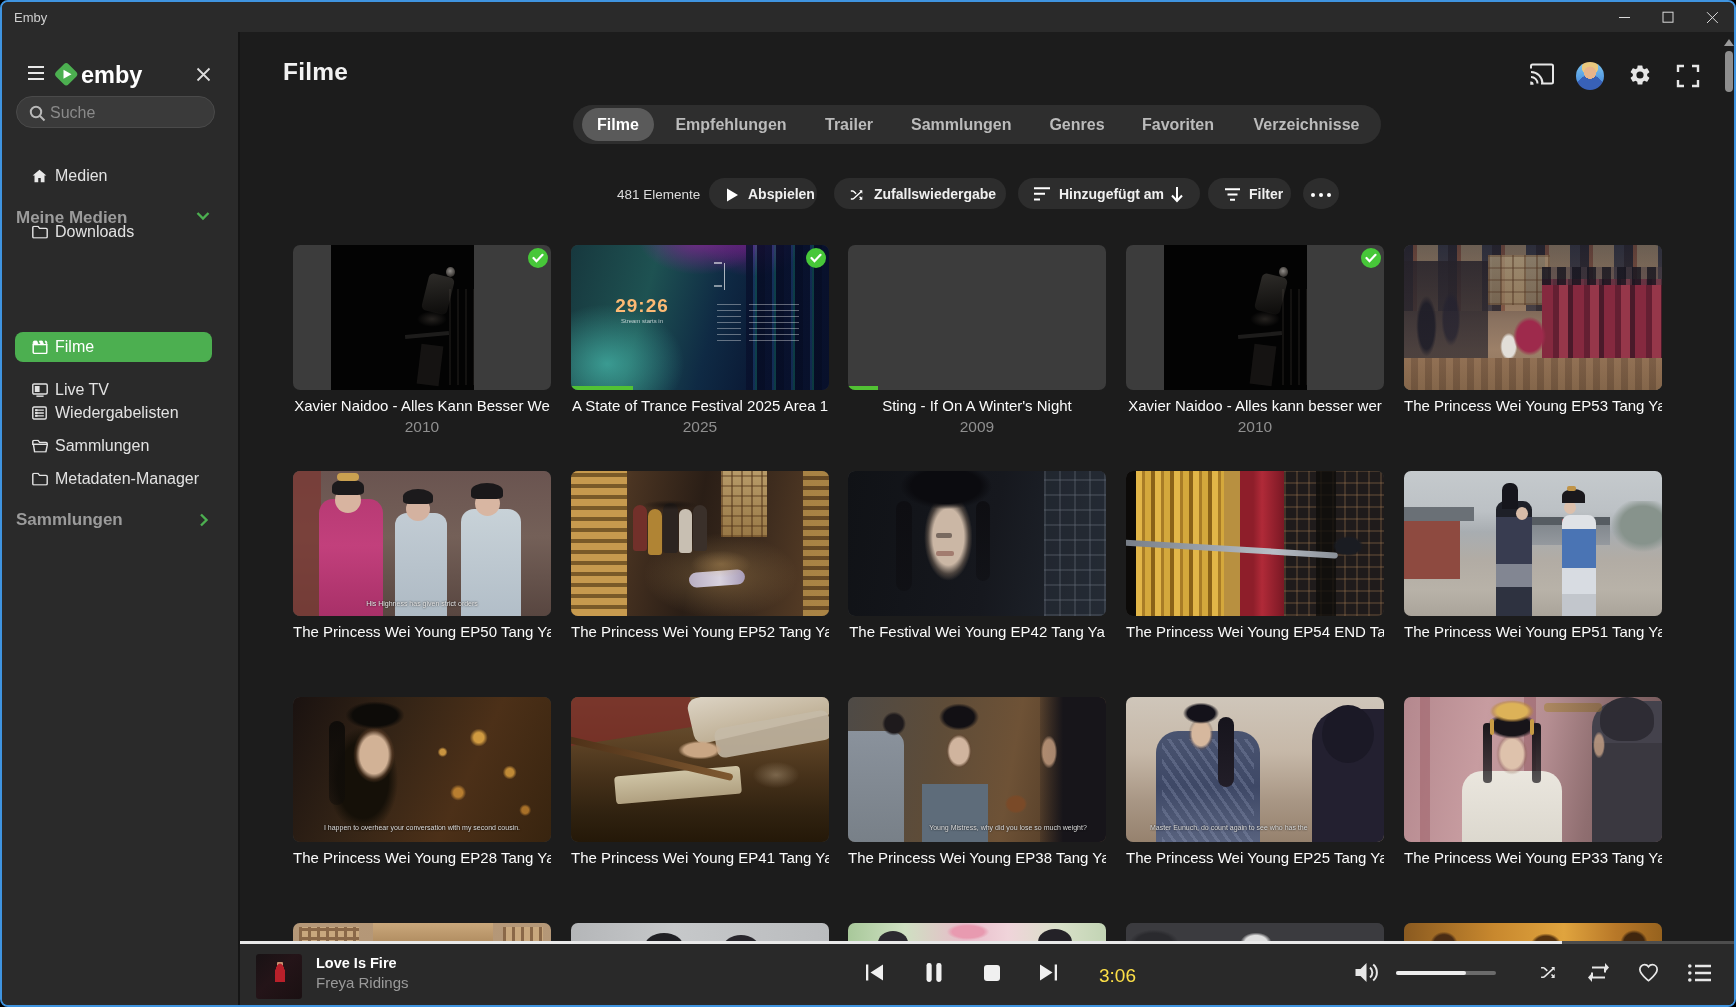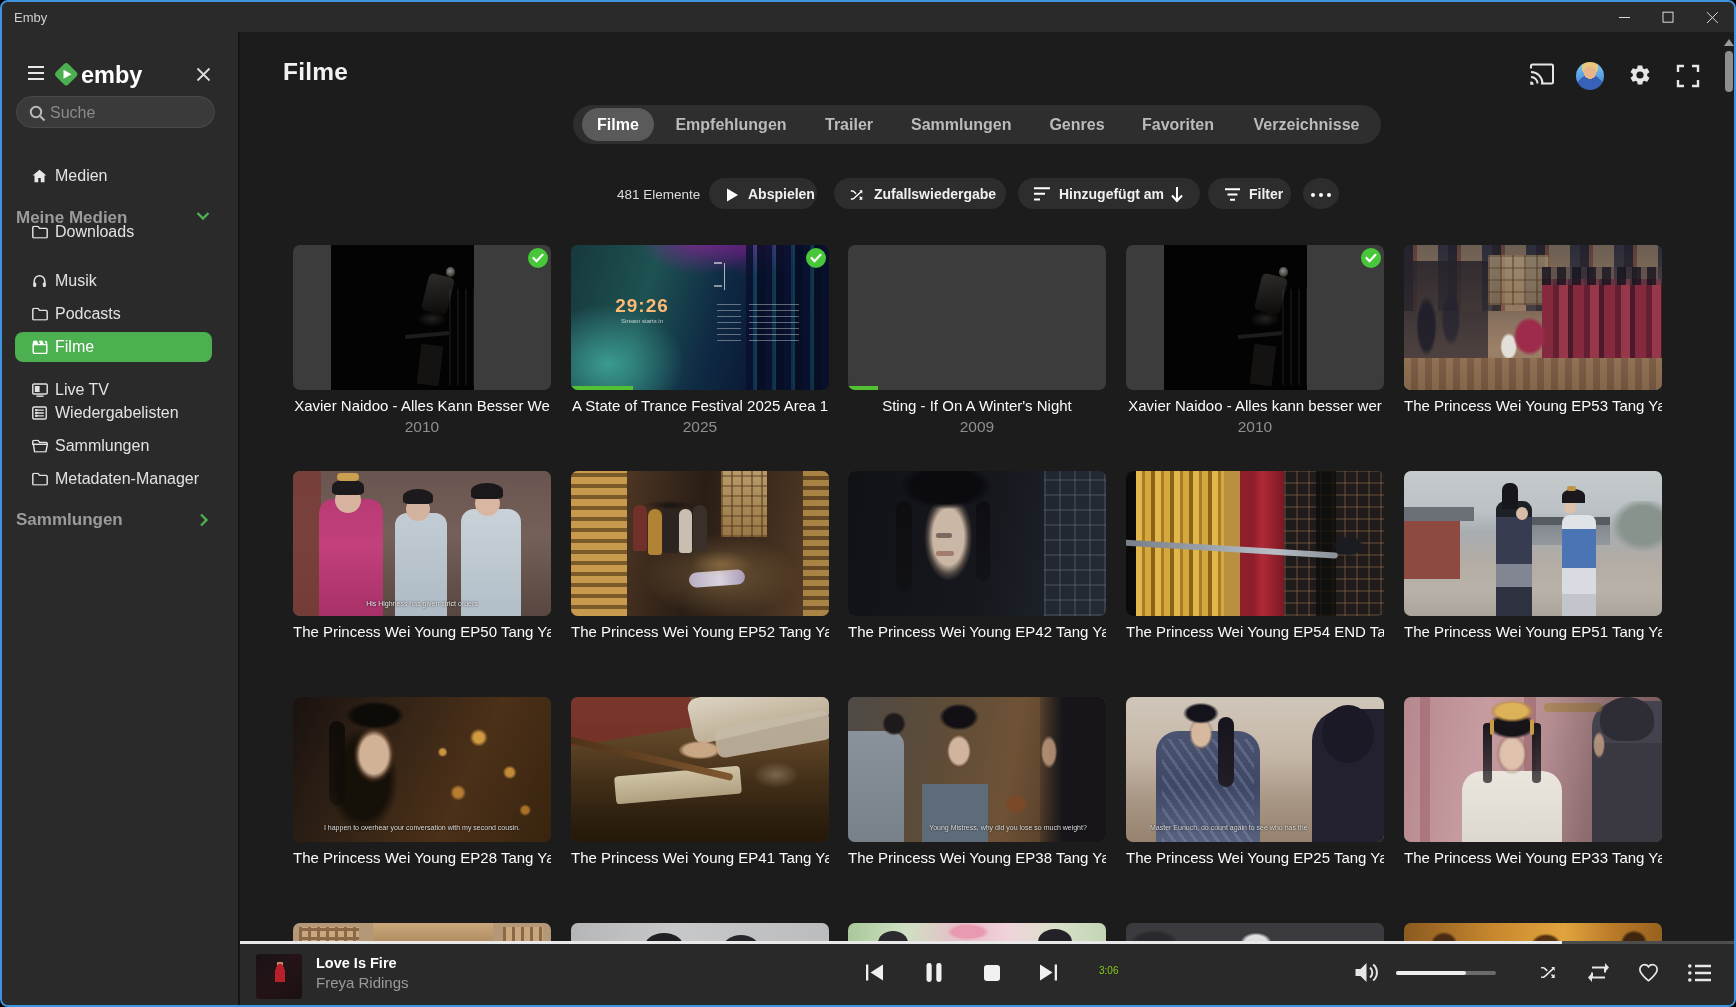--- a/index.html
+++ b/index.html
@@ -226,21 +226,21 @@
           <div class="thumb">
             <div style="position:absolute;inset:0;background:linear-gradient(100deg,#101216 0%,#16181e 55%,#222831 100%);"></div>
             <div style="position:absolute;right:0;top:0;width:62px;height:145px;background:repeating-linear-gradient(90deg,rgba(150,160,175,.32) 0 2px,transparent 2px 15px),repeating-linear-gradient(0deg,rgba(150,160,175,.32) 0 2px,transparent 2px 15px),#272d37;opacity:.6;"></div>
             <div style="position:absolute;left:40px;top:4px;width:116px;height:141px;background:radial-gradient(ellipse 31px 56px at 52% 44%,#cbb7a5 0 50%,rgba(130,112,96,.5) 66%,transparent 78%);"></div>
             <div style="position:absolute;left:30px;top:-8px;width:136px;height:58px;background:radial-gradient(ellipse 56px 28px at 50% 40%,#0b0b0f 0 62%,transparent 82%);"></div>
             <div style="position:absolute;left:48px;top:30px;width:16px;height:90px;background:linear-gradient(180deg,#0e0e12,rgba(14,14,18,.6));border-radius:8px;"></div>
             <div style="position:absolute;left:128px;top:30px;width:14px;height:80px;background:linear-gradient(180deg,#0e0e12,rgba(14,14,18,.5));border-radius:7px;"></div>
             <div style="position:absolute;left:88px;top:62px;width:16px;height:5px;background:rgba(40,30,28,.5);border-radius:2px;"></div>
             <div style="position:absolute;left:88px;top:80px;width:18px;height:5px;background:rgba(130,76,68,.55);border-radius:2px;"></div>
           </div>
-          <div class="ctitle" style="">The Princess Wei Young EP42 Tang Ya</div>
+          <div class="ctitle" style="">The Festival Wei Young EP42 Tang Ya</div>
         </div>
         <div class="card" style="left:886px; top:439px;">
           <div class="thumb">
             <div style="position:absolute;left:0;top:0;width:10px;height:145px;background:#0c0a08;"></div>
             <div style="position:absolute;left:10px;top:0;width:88px;height:145px;background:repeating-linear-gradient(90deg,#e2b648 0 6px,#a87c26 6px 9px,#d4a83c 9px 15px,#8a6218 15px 19px),repeating-linear-gradient(0deg,rgba(255,220,140,.25) 0 5px,transparent 5px 12px);"></div>
             <div style="position:absolute;left:98px;top:0;width:16px;height:145px;background:#b89040;"></div>
             <div style="position:absolute;left:114px;top:0;width:44px;height:145px;background:linear-gradient(90deg,#8e1e2a 0 30%,#b02a38 50%,#7a1824 100%);"></div>
             <div style="position:absolute;left:158px;top:0;width:100px;height:145px;background:repeating-linear-gradient(90deg,rgba(160,120,80,.28) 0 2px,transparent 2px 12px),repeating-linear-gradient(0deg,rgba(160,120,80,.28) 0 2px,transparent 2px 12px),#1f1b1b;"></div>
             <div style="position:absolute;left:190px;top:0;width:20px;height:145px;background:rgba(14,12,10,.8);"></div>
             <div style="position:absolute;left:-4px;top:75px;width:216px;height:6px;background:linear-gradient(90deg,#767d86,#b8bec6 70%,#8a9098);transform:rotate(3.5deg);border-radius:3px;"></div>
@@ -401,21 +401,21 @@
         <rect x="0.5" y="0" width="5.2" height="19" rx="2.4" fill="#f0f0f0"></rect>
         <rect x="10.3" y="0" width="5.2" height="19" rx="2.4" fill="#f0f0f0"></rect>
       </svg>
   <svg class="icon" style="left:744px; top:24px" width="16" height="16" viewBox="0 0 16 16">
         <rect x="0" y="0" width="16" height="16" rx="3" fill="#f0f0f0"></rect>
       </svg>
   <svg class="icon" style="left:799px; top:23px" width="18" height="17" viewBox="0 0 18 17">
         <path d="M17 0.5v16" stroke="#f0f0f0" stroke-width="2.6"></path>
         <path d="M1 0.5v16L13.5 8.5z" fill="#f0f0f0"></path>
       </svg>
-  <div style="position:absolute; left:859px; top:24px; font-size:10px; color:#84cc16;">3:06</div>
+  <div style="position:absolute; left:859px; top:24px; font-size:19px; color:#fde047;">3:06</div>
   <svg class="icon" style="left:1115px; top:21px" width="24" height="21" viewBox="0 0 24 21">
         <path d="M0.5 7h5l6-6v19l-6-6h-5z" fill="#e6e6e6"></path>
         <path d="M15 5.5a6.5 6.5 0 0 1 0 10" fill="none" stroke="#e6e6e6" stroke-width="2"></path>
         <path d="M18.2 2.5a10.5 10.5 0 0 1 0 16" fill="none" stroke="#e6e6e6" stroke-width="2"></path>
       </svg>
   <div style="position:absolute; left:1156px; top:30px; width:100px; height:4px; border-radius:2px; background:#6b6b6b;">
         <div style="position:absolute; left:0; top:0; width:70px; height:4px; border-radius:2px; background:#ededed;"></div>
       </div>
   <svg class="icon" style="left:1299px; top:22px" width="20" height="19" viewBox="0 0 24 24">
         <path fill="#e6e6e6" d="M10.6 9.2L7.1 5.9C6.4 5.3 5.5 5 4.5 5H2v2h2.5c.5 0 .9.2 1.2.5l3.5 3.2zM14.8 5l1.5 1.6-10.6 9.9c-.3.3-.8.5-1.2.5H2v2h2.5c1 0 1.9-.4 2.6-1l10.6-9.9L19.2 10V5zM19.2 14l-1.5 1.6-1.9-1.8-1.4 1.4 1.9 1.7-1.5 1.6V19h4.4z"></path>
@@ -465,34 +465,20 @@
   <div class="shead" style="top:176px">Meine Medien</div>
   <svg class="icon" style="left:194px; top:179px" width="14" height="10" viewBox="0 0 14 10">
         <path d="M1.5 2l5.5 5.5L12.5 2" fill="none" stroke="#4caf50" stroke-width="2.4"></path>
       </svg>
   <div class="sitem" style="top:185px">
         <svg width="16" height="13" viewBox="0 0 20 16">
           <path d="M1 2.5c0-.8.7-1.5 1.5-1.5h5l2 2.5h8c.8 0 1.5.7 1.5 1.5v9c0 .8-.7 1.5-1.5 1.5h-15C1.7 15.5 1 14.8 1 14z" fill="none" stroke="#e2e2e2" stroke-width="1.8"></path>
         </svg>
         <span class="lbl">Downloads</span>
       </div>
-  <div class="sitem" style="top:234px">
-        <svg width="15" height="15" viewBox="0 0 20 20">
-          <path d="M3 16v-6a7 7 0 0 1 14 0v6" fill="none" stroke="#e2e2e2" stroke-width="2"></path>
-          <rect x="1.6" y="12" width="4" height="6" rx="1.6" fill="#e2e2e2"></rect>
-          <rect x="14.4" y="12" width="4" height="6" rx="1.6" fill="#e2e2e2"></rect>
-        </svg>
-        <span class="lbl">Musik</span>
-      </div>
-  <div class="sitem" style="top:267px">
-        <svg width="16" height="13" viewBox="0 0 20 16">
-          <path d="M1 2.5c0-.8.7-1.5 1.5-1.5h5l2 2.5h8c.8 0 1.5.7 1.5 1.5v9c0 .8-.7 1.5-1.5 1.5h-15C1.7 15.5 1 14.8 1 14z" fill="none" stroke="#e2e2e2" stroke-width="1.8"></path>
-        </svg>
-        <span class="lbl">Podcasts</span>
-      </div>
   <div class="grn-pill" style="top:300px"></div>
   <div class="sitem" style="top:300px; color:#fff;">
         <svg width="16" height="14" viewBox="0 0 20 17">
           <path d="M1.5 5.5h17v9.5c0 .8-.7 1.5-1.5 1.5H3c-.8 0-1.5-.7-1.5-1.5z" fill="none" stroke="#fff" stroke-width="1.8"></path>
           <path d="M1.5 5.5v-3c0-.8.7-1.5 1.5-1.5h3l1.8 4.5zM9.2 1h3.6l1.8 4.5h-3.6zM16.4 1H17c.8 0 1.5.7 1.5 1.5v3h-.3z" fill="#fff" stroke="#fff" stroke-width="1"></path>
         </svg>
         <span class="lbl">Filme</span>
       </div>
   <div class="sitem" style="top:343px">
         <svg width="16" height="14" viewBox="0 0 20 17">

